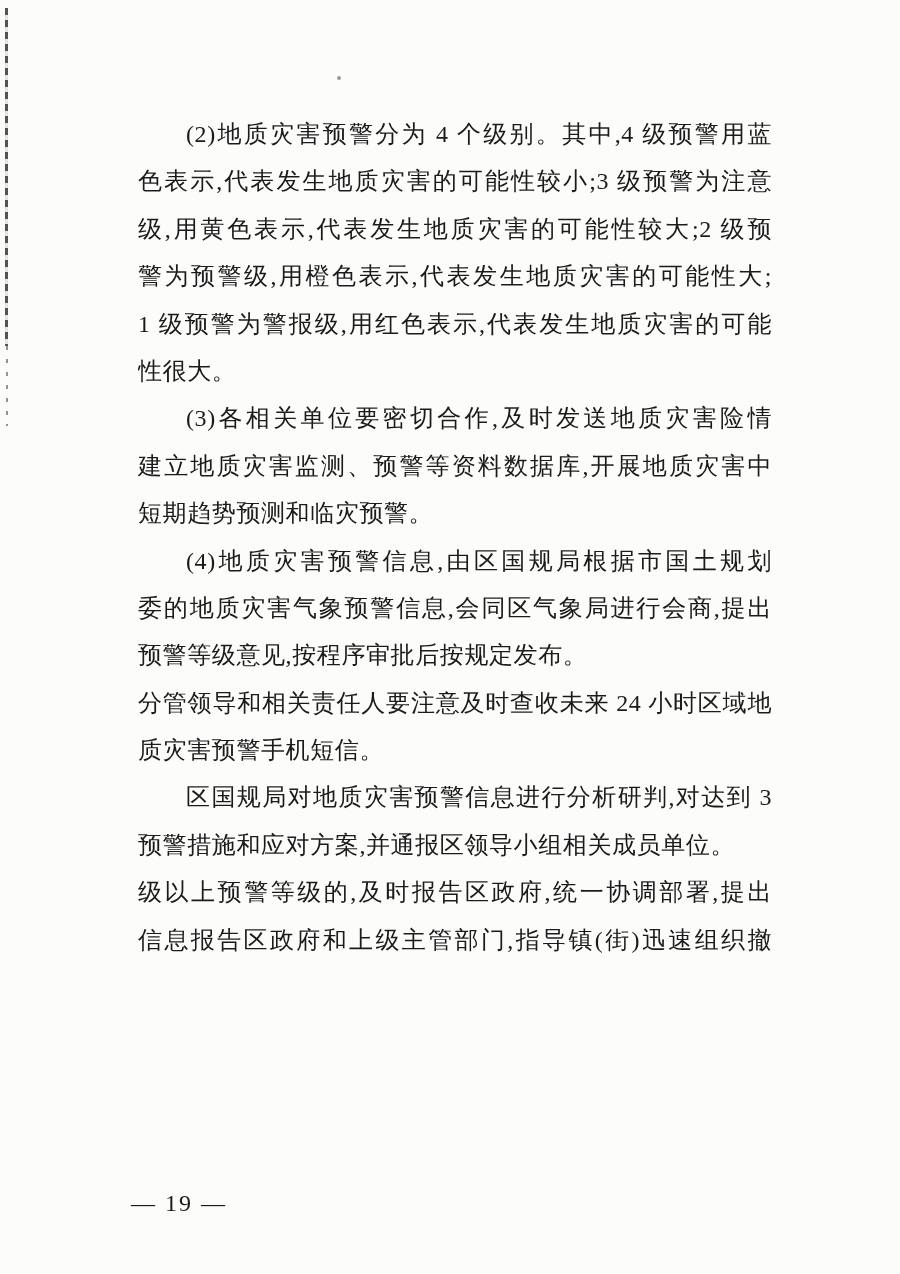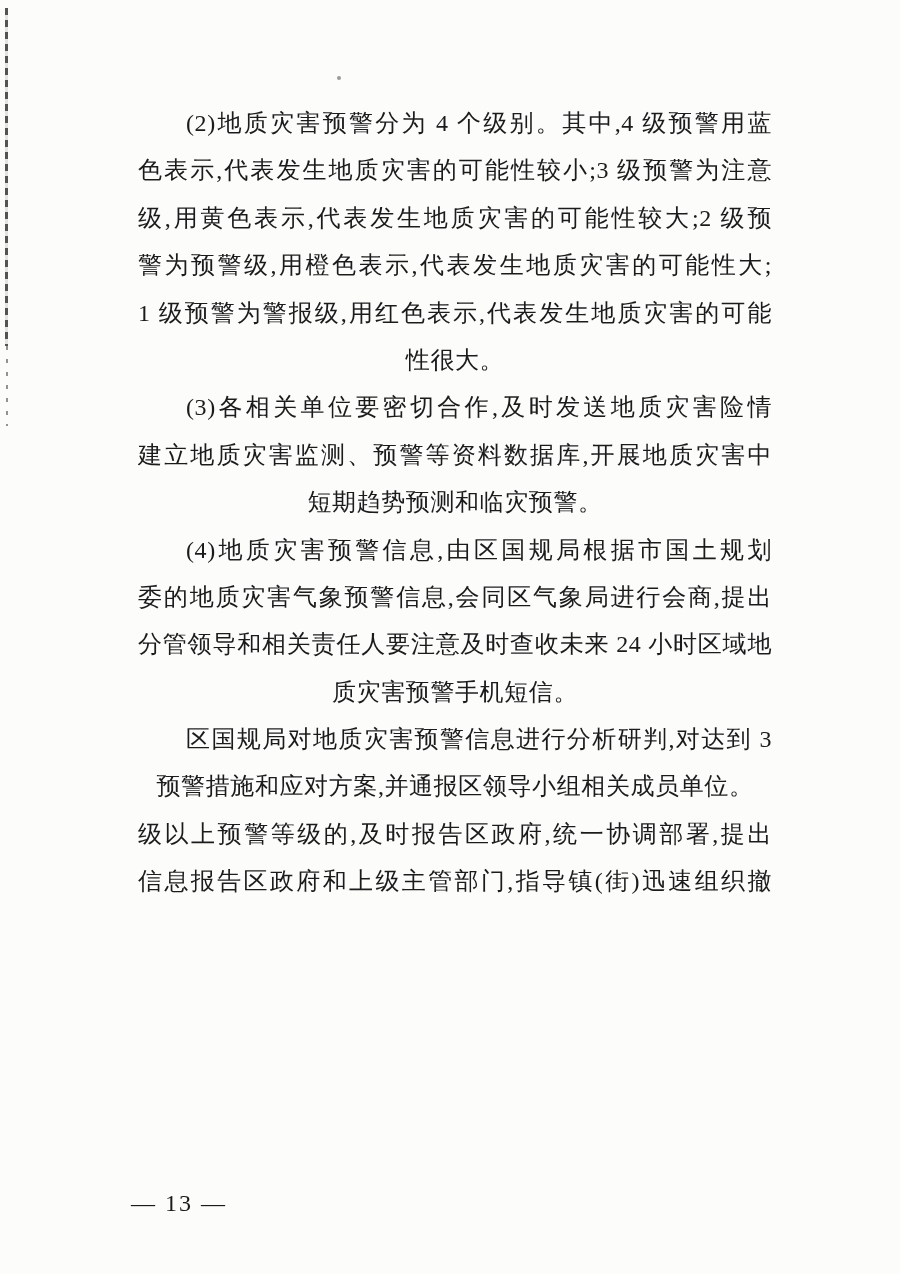--- a/index.html
+++ b/index.html
@@ -47,31 +47,31 @@
     left: 337px;
     top: 76px;
     width: 4px;
     height: 4px;
     border-radius: 50%;
     background: #9a9a9a;
   }
   .text-block {
     position: absolute;
     left: 138px;
-    top: 100px;
+    top: 111px;
     width: 634px;
   }
   .line {
     height: 47.4px;
     line-height: 47.4px;
     font-size: 24px;
     letter-spacing: 0.6px;
     white-space: nowrap;
     overflow: hidden;
-    text-align: center;
+    text-align: left;
   }
   .line.indent {
     text-indent: 48px;
   }
   .line.fill {
     white-space: normal;
     text-align: justify;
     text-align-last: justify;
     text-justify: inter-character;
   }
@@ -98,23 +98,24 @@
     <div class="line fill">色表示,代表发生地质灾害的可能性较小;3 级预警为注意</div>
     <div class="line fill">级,用黄色表示,代表发生地质灾害的可能性较大;2 级预</div>
     <div class="line fill">警为预警级,用橙色表示,代表发生地质灾害的可能性大;</div>
     <div class="line fill">1 级预警为警报级,用红色表示,代表发生地质灾害的可能</div>
     <div class="line">性很大。</div>
     <div class="line indent fill">(3)各相关单位要密切合作,及时发送地质灾害险情</div>
     <div class="line fill">建立地质灾害监测、预警等资料数据库,开展地质灾害中期、</div>
     <div class="line">短期趋势预测和临灾预警。</div>
     <div class="line indent fill">(4)地质灾害预警信息,由区国规局根据市国土规划</div>
     <div class="line fill">委的地质灾害气象预警信息,会同区气象局进行会商,提出</div>
+    <div class="line">预警等级意见,按程序审批后按规定发布。</div>
     <div class="line fill">分管领导和相关责任人要注意及时查收未来 24 小时区域地</div>
     <div class="line">质灾害预警手机短信。</div>
     <div class="line indent fill">区国规局对地质灾害预警信息进行分析研判,对达到 3</div>
     <div class="line">预警措施和应对方案,并通报区领导小组相关成员单位。</div>
     <div class="line fill">级以上预警等级的,及时报告区政府,统一协调部署,提出</div>
     <div class="line fill">信息报告区政府和上级主管部门,指导镇(街)迅速组织撤</div>
   </div>
 
-  <div class="footer">— 13 —</div>
+  <div class="footer">— 19 —</div>
 
 </div>
 
 </body></html>

